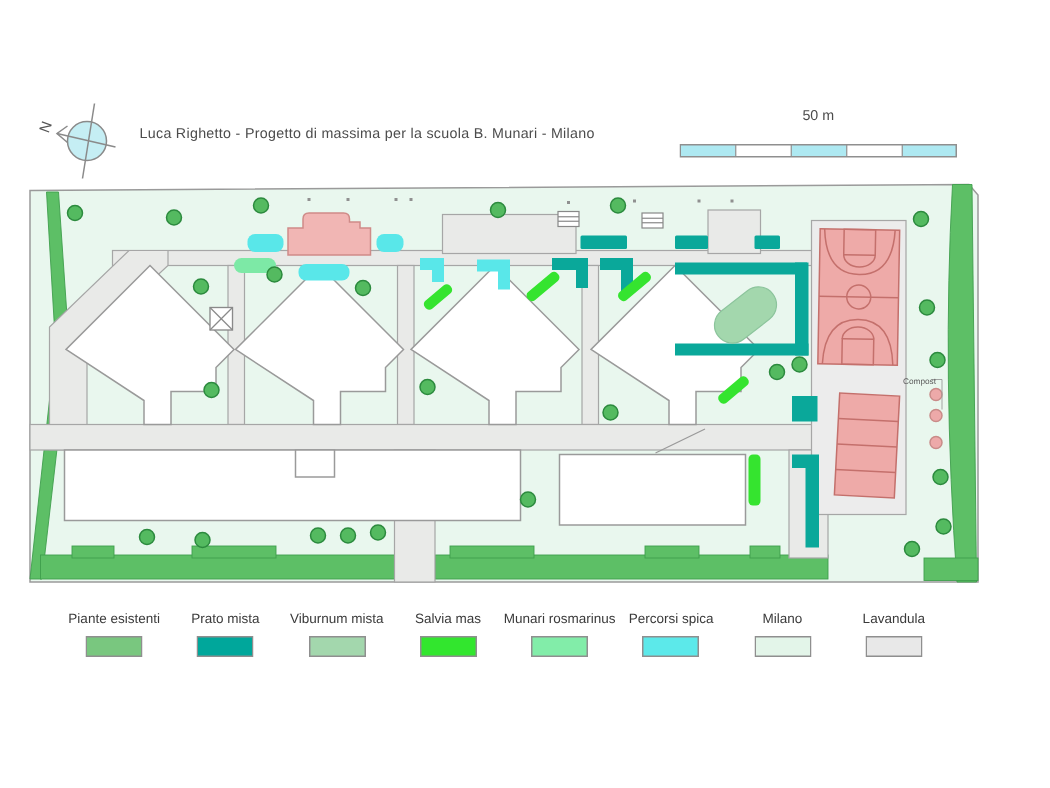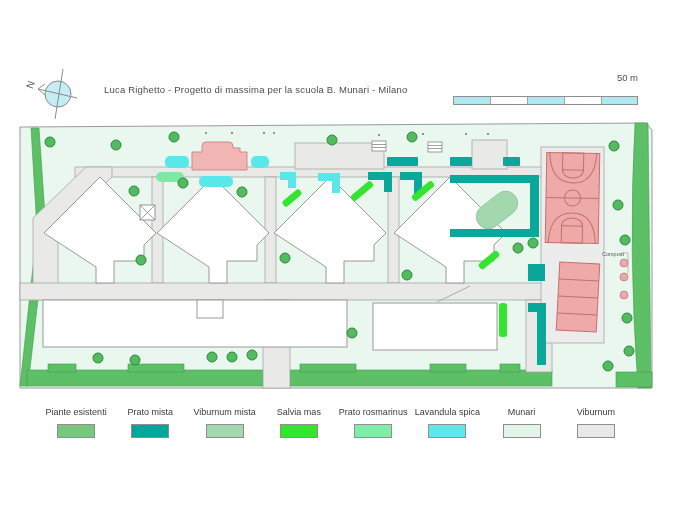--- a/index.html
+++ b/index.html
@@ -1,20 +1,20 @@
 <!DOCTYPE html>
 <html><head>
 <meta charset="utf-8">
 <style>
   html,body{margin:0;padding:0;background:#fff;}
   .canvas{position:relative;width:700px;height:525px;background:#ffffff;
           font-family:"Liberation Sans",sans-serif;overflow:hidden;}
-  .title{position:absolute;left:104px;top:84px;font-size:9.5px;color:#4c4c4c;letter-spacing:.2px;}
+  .title{position:absolute;left:93px;top:84px;font-size:9.5px;color:#4c4c4c;letter-spacing:.2px;}
   .north{position:absolute;left:18px;top:58px;width:70px;height:70px;}
-  .scale-label{position:absolute;left:453px;top:72px;width:185px;text-align:right;
+  .scale-label{position:absolute;left:453px;top:72px;width:185px;text-align:center;
                font-size:9.5px;color:#4c4c4c;}
   .scale-bar{position:absolute;left:453px;top:96px;width:185px;height:10px;}
   .plan{position:absolute;left:0;top:0;width:700px;height:525px;}
   .legend{position:absolute;left:39px;top:407px;width:594px;display:flex;}
   .legend-item{flex:1;display:flex;flex-direction:column;align-items:center;}
   .legend-label{font-size:9px;color:#3a3a3a;white-space:nowrap;}
   .legend-swatch{margin-top:7px;}
 </style>
 </head>
 <body>
@@ -234,38 +234,38 @@
         <rect x="0.5" y="0.5" width="37" height="13" stroke="#8f8f8f" fill="#a3d7ad"></rect>
       </svg>
     </div>
     <div class="legend-item">
       <div class="legend-label">Salvia mas</div>
       <svg class="legend-swatch" width="38" height="14">
         <rect x="0.5" y="0.5" width="37" height="13" stroke="#8f8f8f" fill="#32e62e"></rect>
       </svg>
     </div>
     <div class="legend-item">
-      <div class="legend-label">Prato rosmarinus</div>
+      <div class="legend-label">Munari rosmarinus</div>
       <svg class="legend-swatch" width="38" height="14">
         <rect x="0.5" y="0.5" width="37" height="13" stroke="#8f8f8f" fill="#82eda9"></rect>
       </svg>
     </div>
     <div class="legend-item">
-      <div class="legend-label">Lavandula spica</div>
+      <div class="legend-label">Percorsi spica</div>
       <svg class="legend-swatch" width="38" height="14">
         <rect x="0.5" y="0.5" width="37" height="13" stroke="#8f8f8f" fill="#5ce9ea"></rect>
       </svg>
     </div>
     <div class="legend-item">
-      <div class="legend-label">Munari</div>
+      <div class="legend-label">Milano</div>
       <svg class="legend-swatch" width="38" height="14">
         <rect x="0.5" y="0.5" width="37" height="13" stroke="#8f8f8f" fill="#e3f5e9"></rect>
       </svg>
     </div>
     <div class="legend-item">
-      <div class="legend-label">Viburnum</div>
+      <div class="legend-label">Lavandula</div>
       <svg class="legend-swatch" width="38" height="14">
         <rect x="0.5" y="0.5" width="37" height="13" stroke="#8f8f8f" fill="#e8e8e8"></rect>
       </svg>
     </div>
   </div>
 
 </div>
 
 </body></html>

